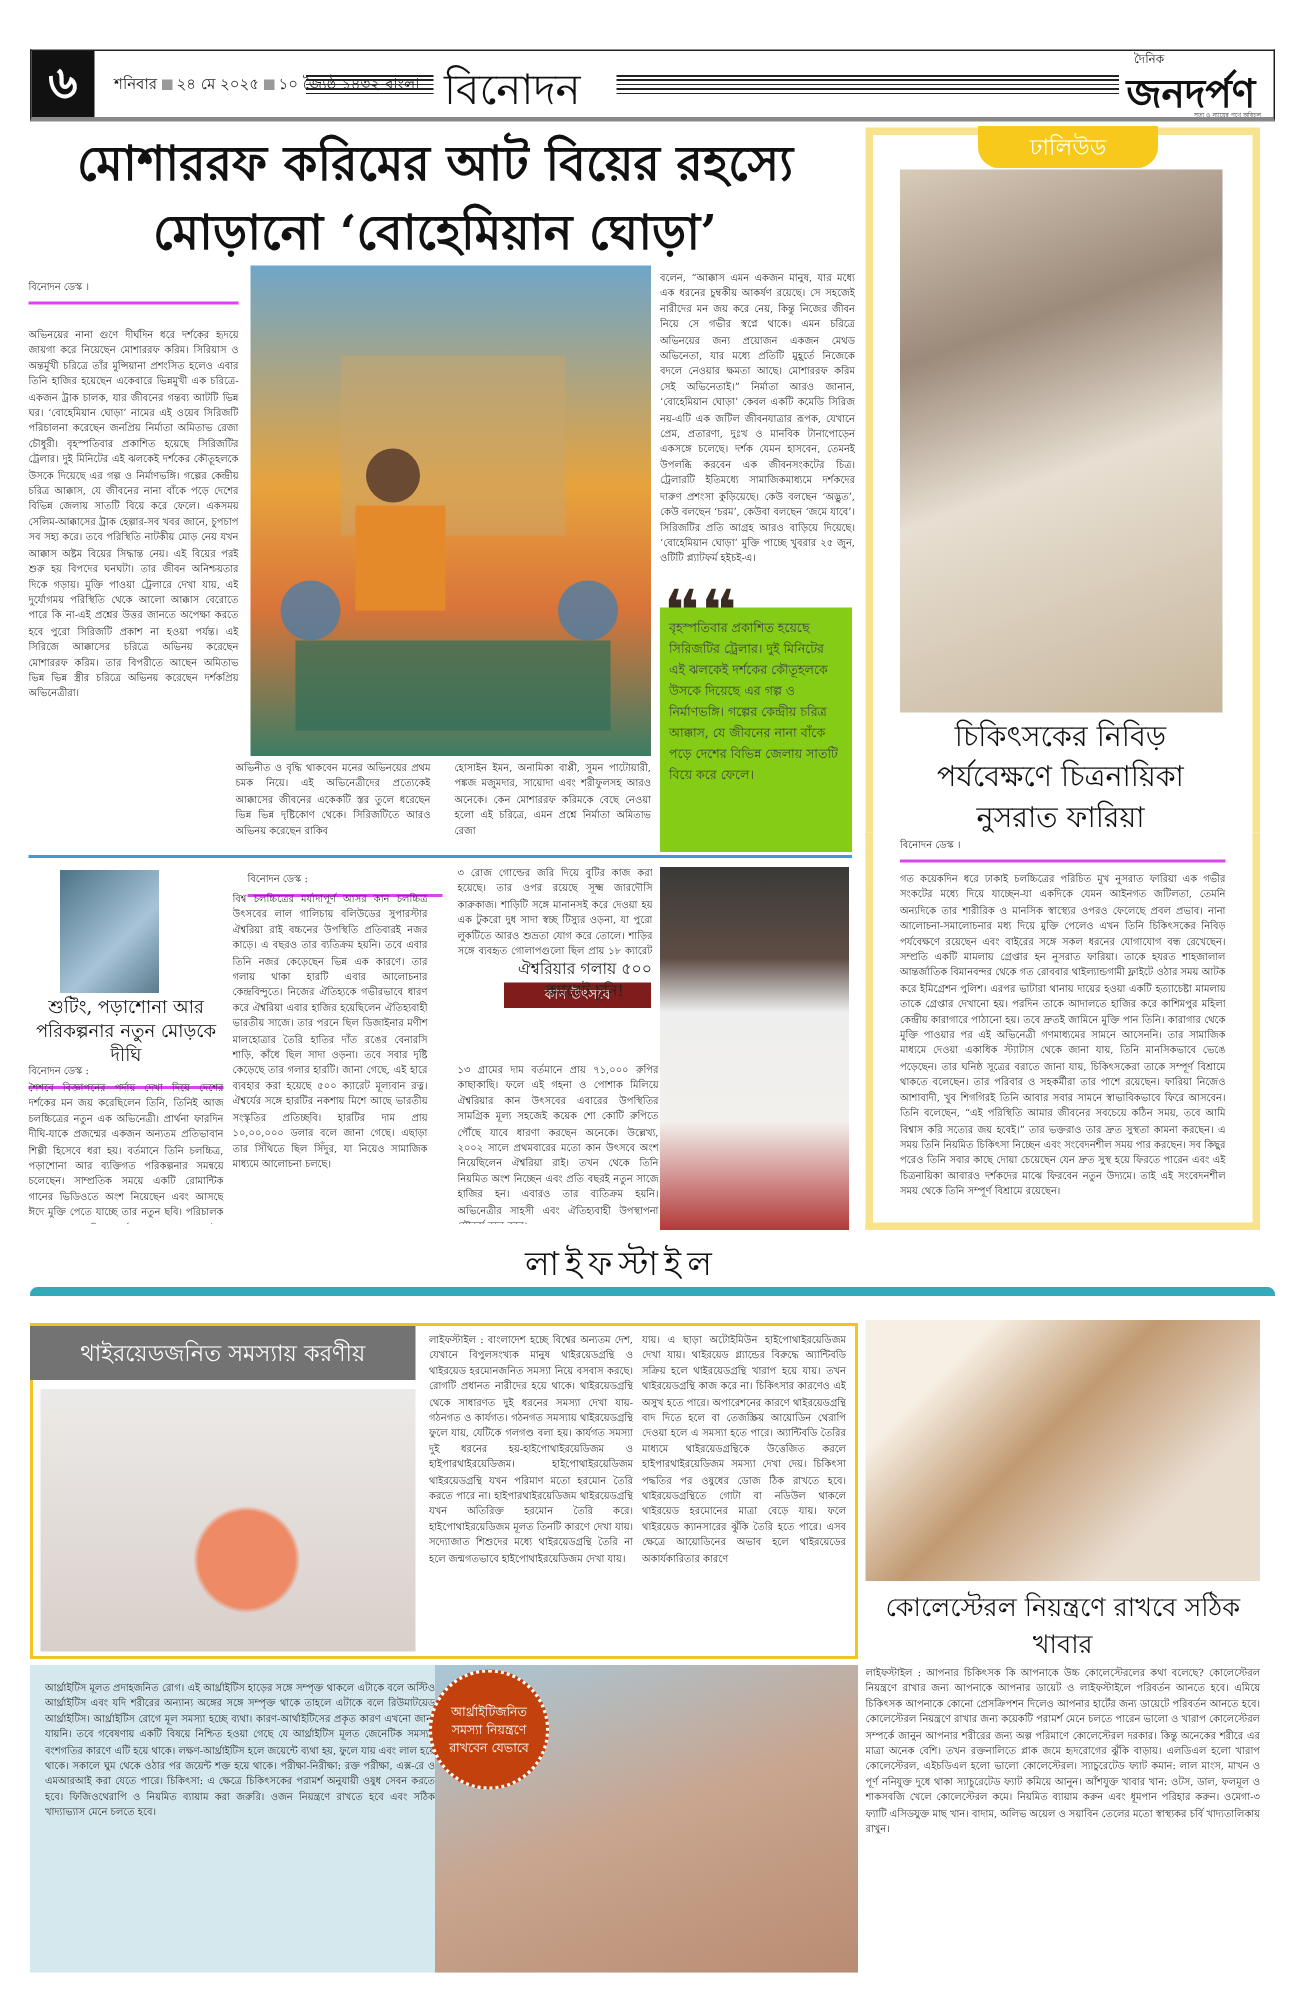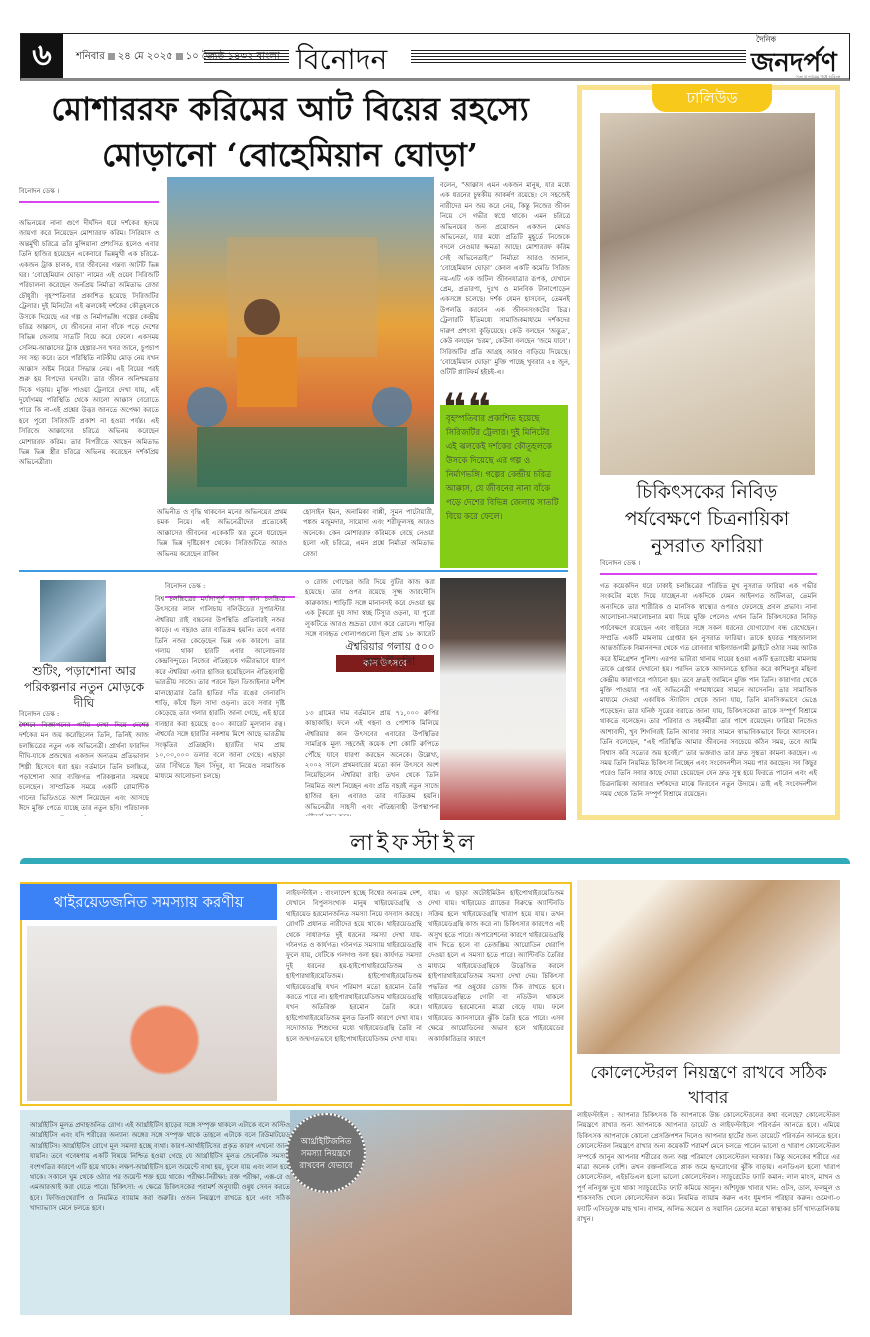--- a/index.html
+++ b/index.html
@@ -48,28 +48,28 @@
 #aish-text1{left:155px;top:594px;width:130px;height:222px}
 #aish-text2{left:305px;top:577px;width:130px;height:62px}
 #kan-tag{left:336px;top:655px;width:98px;height:17px;background:#7f1d1d;color:#fff;font-size:9px;display:flex;align-items:center;justify-content:center}
 #kan-hl{left:336px;top:639px;width:108px;font-size:10.5px;line-height:15px;text-align:center;font-family:"DejaVu Serif",serif}
 #aish-text3{left:305px;top:708px;width:134px;height:108px}
 #aish-photo{left:440px;top:578px;width:126px;height:242px;background:linear-gradient(180deg,#3b3a38 0%,#5e4d45 25%,#eee 40%,#f2f0ec 70%,#b33a3a 100%)}
 
 #ls-title{left:350px;top:825px;font-size:22px;font-family:"DejaVu Serif",serif;color:#111;letter-spacing:4px}
 #ls-bar{left:20px;top:858px;width:830px;height:6px;background:#33aab9;border-radius:5px 5px 0 0}
 #thy-box{left:20px;top:882px;width:552px;height:224px;border:2px solid #f3c324}
-#thy-hl{left:20px;top:884px;width:257px;height:36px;background:#3b82f6;color:#fff;font-size:15px;font-family:"DejaVu Serif",serif;display:flex;align-items:center;justify-content:center}
+#thy-hl{left:20px;top:884px;width:257px;height:36px;background:#737373;color:#fff;font-size:15px;font-family:"DejaVu Serif",serif;display:flex;align-items:center;justify-content:center}
 #thy-photo{left:27px;top:926px;width:250px;height:175px;background:radial-gradient(circle at 55% 65%,#ee8a66 0 18%,transparent 20%),linear-gradient(180deg,#eceae8,#d9cfca)}
 #thy-text1{left:286px;top:888px;width:136px;height:210px}
 #thy-text2{left:428px;top:888px;width:136px;height:210px}
 #art-box{left:20px;top:1110px;width:552px;height:205px;background:#d4e8ee}
 #art-text{left:30px;top:1120px;width:260px;height:190px}
 #art-photo{left:290px;top:1110px;width:282px;height:205px;background:linear-gradient(160deg,#a8c7d8,#c9a58f 50%,#b98c72)}
-#art-badge{left:286px;top:1113px;width:80px;height:80px;border-radius:50%;background:#737373;color:#fff;font-size:8.4px;line-height:12px;text-align:center;display:flex;align-items:center;justify-content:center;font-family:"DejaVu Serif",serif;border:2px dotted #fff}
+#art-badge{left:286px;top:1113px;width:80px;height:80px;border-radius:50%;background:#c2410c;color:#fff;font-size:8.4px;line-height:12px;text-align:center;display:flex;align-items:center;justify-content:center;font-family:"DejaVu Serif",serif;border:2px dotted #fff}
 
 #chol-photo{left:577px;top:880px;width:263px;height:174px;background:linear-gradient(135deg,#f6efe3 20%,#c19a72 45%,#e9ddd0 75%)}
 #chol-hl{left:577px;top:1060px;width:263px;font-size:17px;line-height:25px;text-align:center;font-family:"DejaVu Serif",serif;color:#111}
 #chol-text{left:577px;top:1110px;width:263px;height:205px}
 </style>
 </head>
 <body>
 
 <div id="hdr" class="abs">
   <div id="pg-num" class="abs">৬</div>

